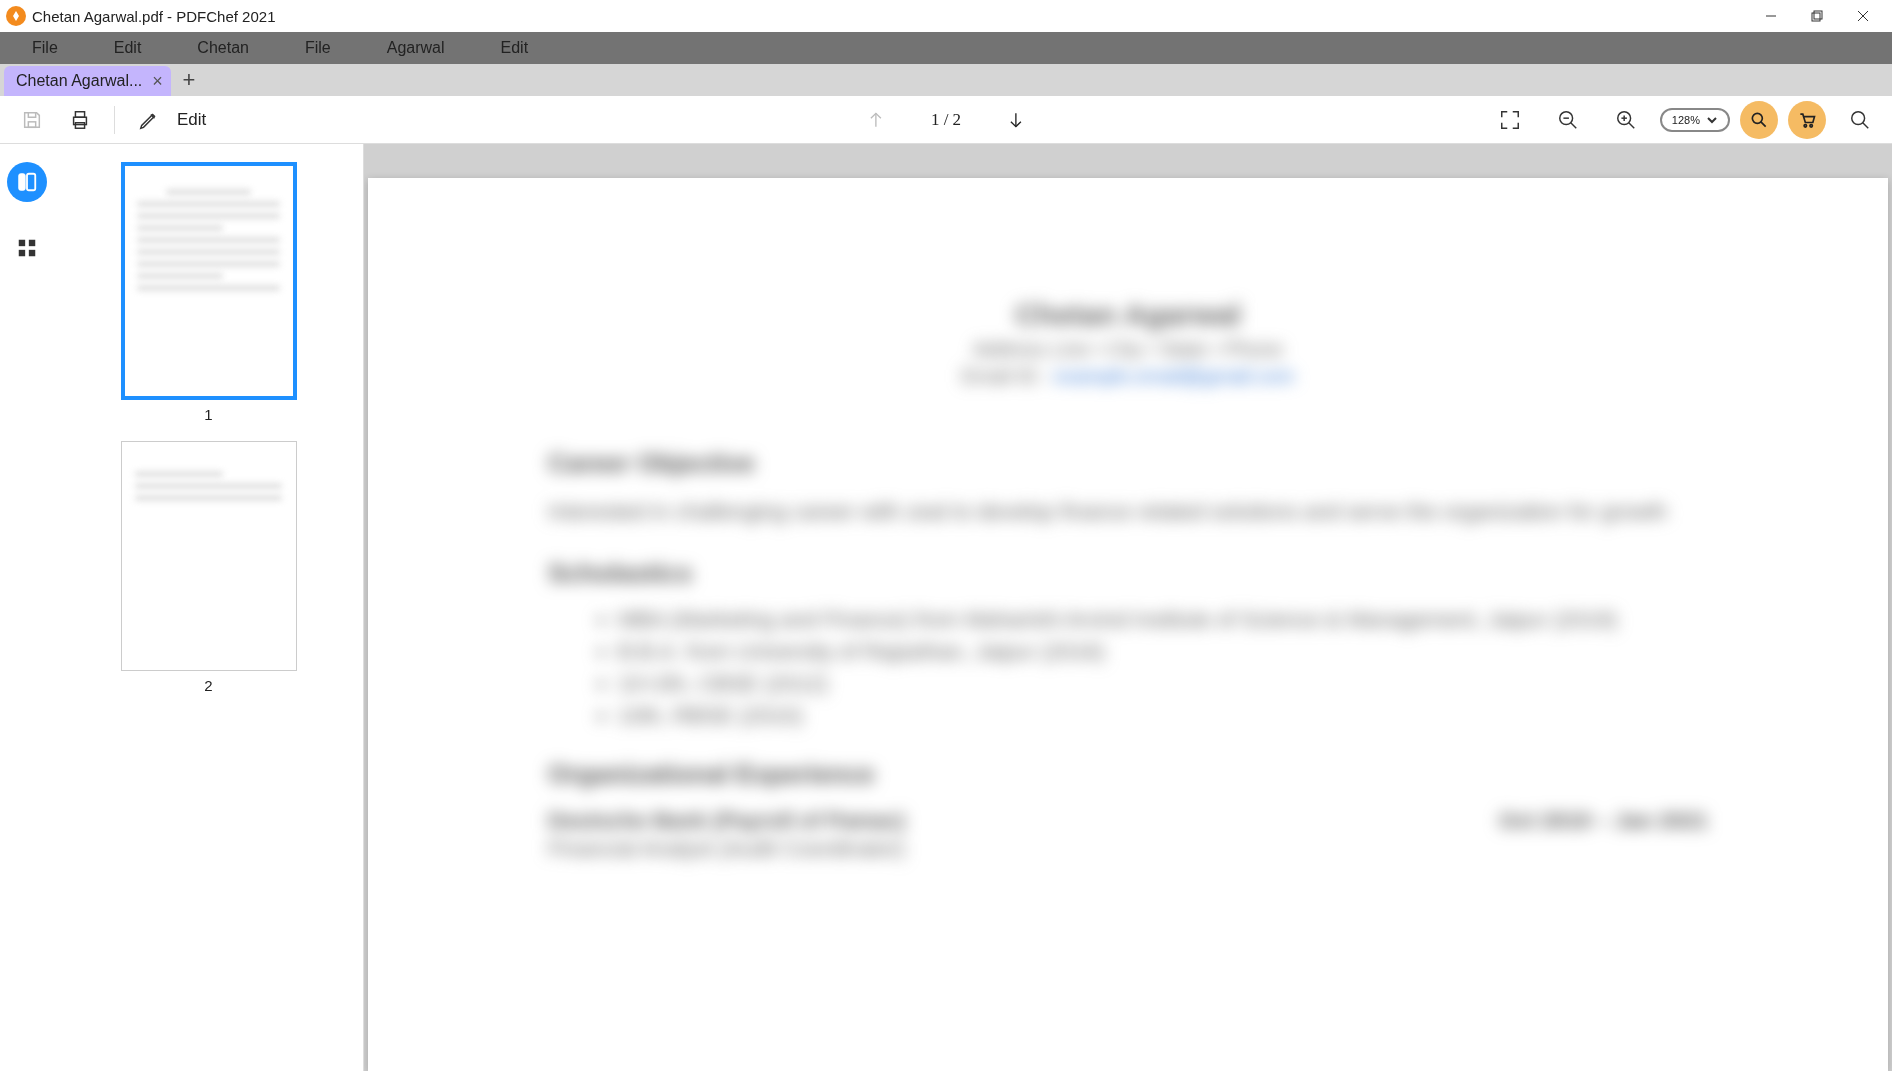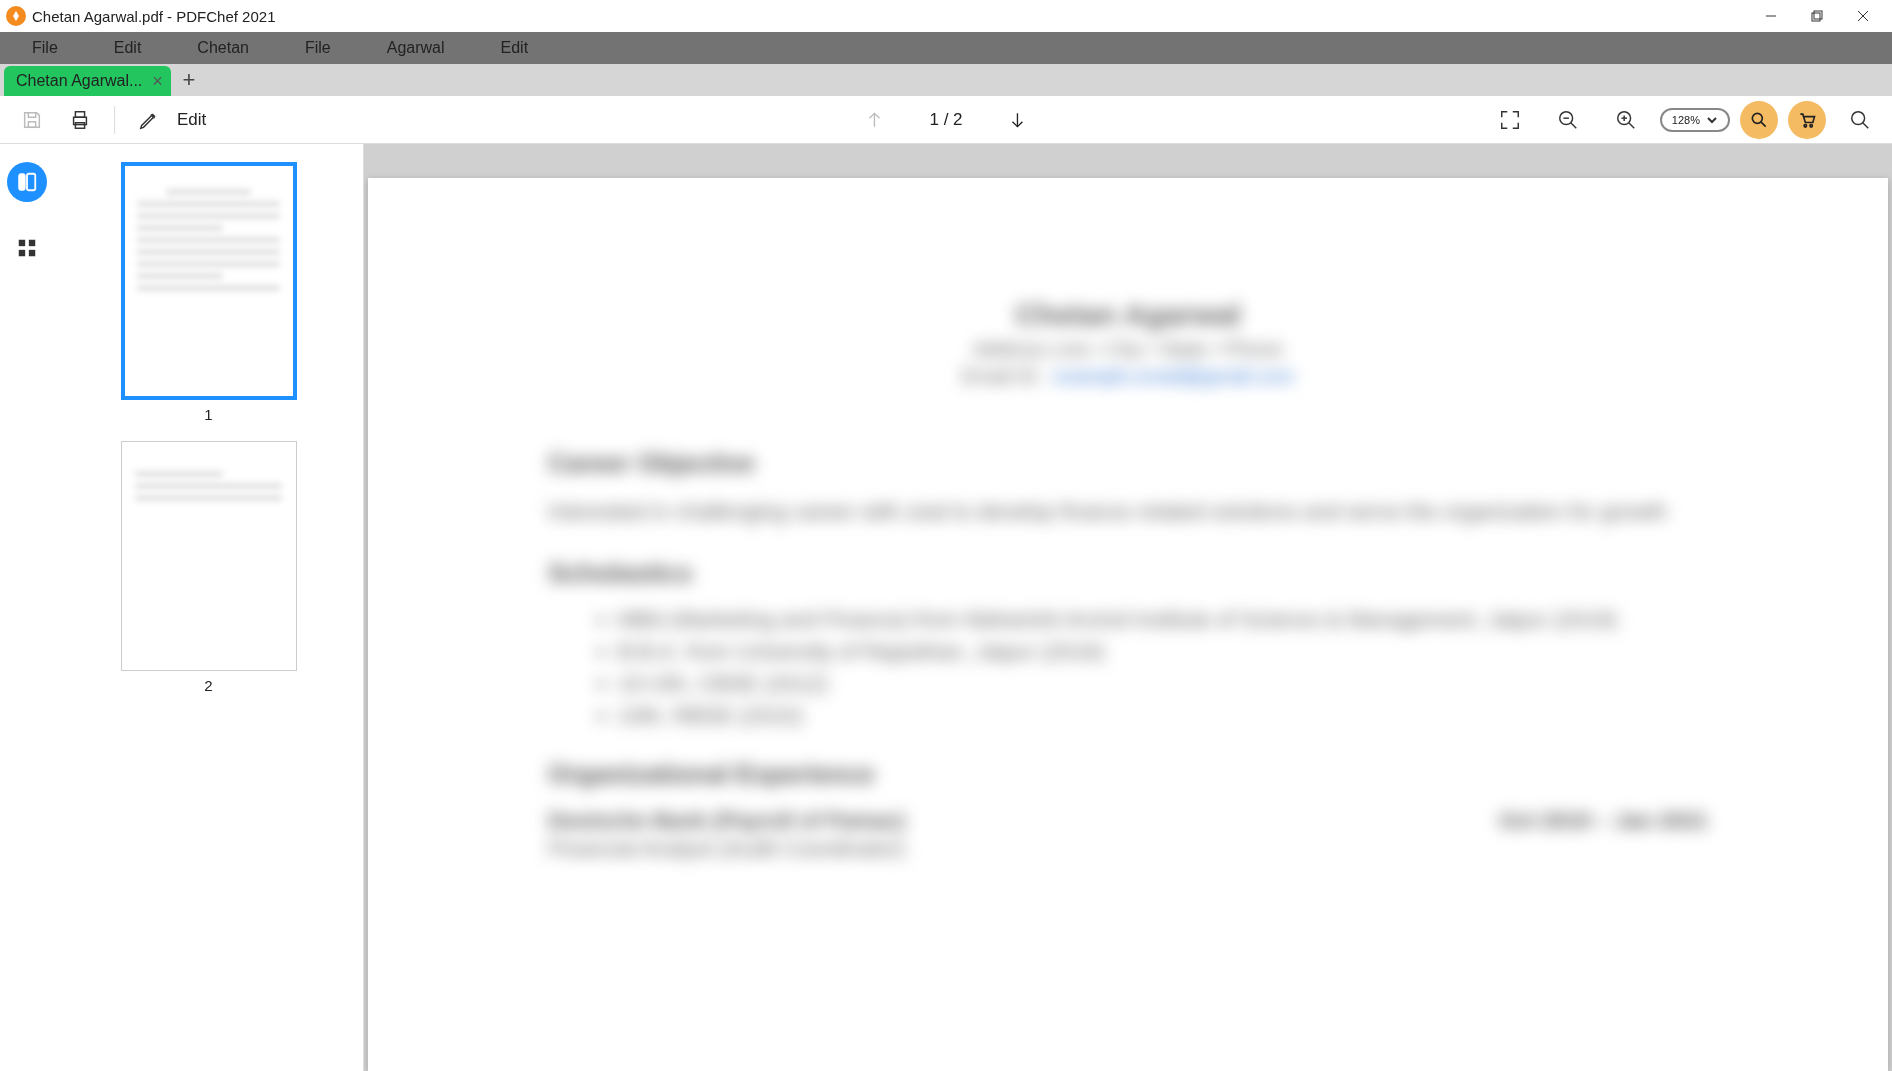--- a/index.html
+++ b/index.html
@@ -52,21 +52,21 @@
 }
 
 
 .tabstrip {
   height: 32px;
   background: #d6d6d6;
   display: flex; align-items: flex-start;
 }
 .tab {
   height: 30px;
-  background: #22c55e;
+  background: #c4b5fd;
   border-radius: 6px 6px 0 0;
   padding: 0 8px 0 12px;
   display: flex; align-items: center;
   margin: 2px 4px 0 4px;
   font-size: 16px;
   justify-content: flex-end;
 }
 .tab .close { margin-left: 10px; font-size: 18px; color: #555; line-height: 1; }
 .tab-add {
   width: 28px; height: 28px;
@@ -86,21 +86,21 @@
 .tool-btn {
   width: 36px; height: 36px;
   display: flex; align-items: center; justify-content: center;
   margin: 0 6px;
 }
 .tool-btn svg { width: 22px; height: 22px; stroke: #333; fill: none; stroke-width: 1.6; }
 .tool-btn.disabled svg { stroke: #bbb; }
 .divider { width: 1px; height: 28px; background: #ddd; margin: 0 10px; }
 .edit-label { font-size: 17px; margin-left: 4px; }
 .tool-spacer { flex: 1; }
-.page-nav { display: flex; align-items: center; gap: 40px; position: absolute; left: 50%; transform: translateX(-50%); }
+.page-nav { display: flex; align-items: center; gap: 40px; position: absolute; left: 50%; transform: translateX(-50%); font-family: Liberation Serif, serif; }
 .page-nav .icon { width: 30px; height: 30px; display: flex; align-items: center; justify-content: center; }
 .page-nav .icon svg { width: 20px; height: 20px; stroke: #222; fill: none; stroke-width: 1.6; }
 .page-nav .disabled svg { stroke: #bbb; }
 .page-counter { font-size: 17px; color: #222; }
 
 .right-tools { display: flex; align-items: center; gap: 10px; }
 .zoom-select {
   border: 2px solid #888;
   border-radius: 16px;
   padding: 4px 10px;

